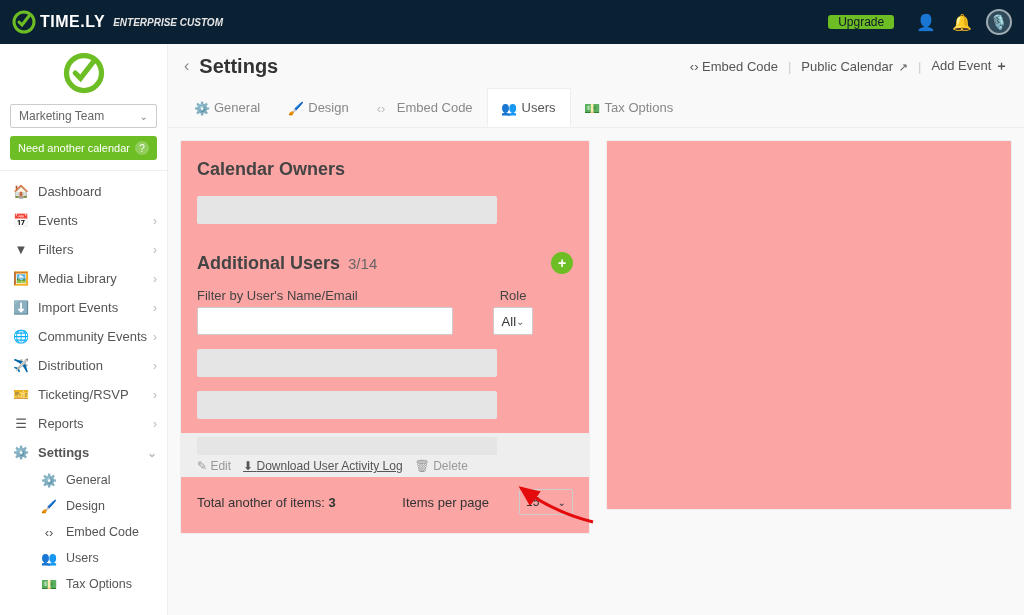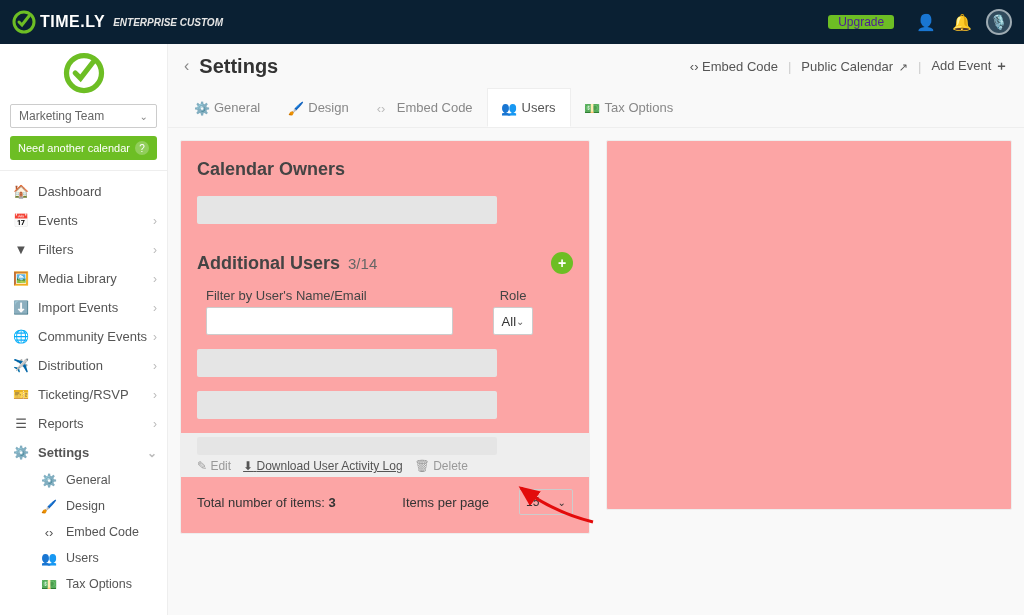--- a/index.html
+++ b/index.html
@@ -4,21 +4,21 @@
 <style>
   *{box-sizing:border-box;margin:0;padding:0;}
   body{font-family:Arial,Helvetica,sans-serif;font-size:14px;color:#333;width:1024px;height:615px;overflow:hidden;background:#fff;}
   
   .topbar{height:44px;background:#0a2033;display:flex;align-items:center;padding:0 12px;}
   .logo{display:flex;align-items:center;color:#fff;font-weight:bold;gap:4px;}
   .logo-svg{width:24px;height:24px;}
   .logo-text{font-size:16px;letter-spacing:.5px;}
   .logo-sub{font-size:10px;font-weight:600;font-style:italic;margin-left:4px;color:#e5e5e5;}
   .topbar-spacer{flex:1;}
-  .upgrade{background:#6dbe24;color:#4c1d95;padding:0 10px;border-radius:3px;font-size:12px;margin-right:14px;}
+  .upgrade{background:#6dbe24;color:#0f172a;padding:0 10px;border-radius:3px;font-size:12px;margin-right:14px;}
   .topbar-icon{color:#cfd8dc;margin:0 8px;font-size:16px;}
   .avatar{width:26px;height:26px;border-radius:50%;border:2px solid #9eabb3;background:#304a5c;display:inline-flex;align-items:center;justify-content:center;color:#cfd8dc;margin-left:6px;font-size:14px;}
   
   .page{display:flex;height:571px;}
   .sidebar{width:168px;border-right:1px solid #eee;display:flex;flex-direction:column;}
   .brand-block{padding:8px 0 4px;text-align:center;}
   .brand-svg{width:42px;height:42px;display:block;margin:0 auto;}
   .team-select{margin:6px 10px 8px;border:1px solid #ccc;border-radius:2px;height:24px;display:flex;align-items:center;justify-content:space-between;padding:0 8px;font-size:12px;color:#666;}
   .need-cal{margin:0 10px 10px;background:#6dbe24;color:#fff;font-size:11px;border-radius:3px;padding:5px 8px;display:flex;align-items:center;justify-content:space-between;}
   .need-cal .q{background:rgba(255,255,255,.25);width:14px;height:14px;border-radius:50%;display:inline-flex;align-items:center;justify-content:center;font-size:10px;}
@@ -44,21 +44,21 @@
   .content-row{display:flex;gap:16px;padding:12px;}
   .panel{background:#fca5a5;border:1px solid #eee;border-radius:2px;padding:18px 16px;}
   .panel.left{width:410px;}
   .panel.right{flex:1;height:370px;}
   .section-title{font-size:18px;font-weight:800;color:#444;margin-bottom:16px;}
   .skel{background:#e5e5e5;border-radius:2px;}
   .skel-lg{height:28px;width:300px;}
   .add-users{display:flex;align-items:center;gap:8px;margin-top:28px;}
   .add-users .count{font-size:15px;font-weight:500;color:#666;}
   .add-btn{margin-left:auto;width:22px;height:22px;border-radius:50%;background:#6dbe24;color:#fff;display:flex;align-items:center;justify-content:center;font-weight:bold;}
-  .filter-row{display:flex;margin-top:14px;margin-left:9px;}
+  .filter-row{display:flex;margin-top:14px;}
   .filter-col{display:flex;flex-direction:column;gap:4px;}
   .filter-col label{font-size:13px;color:#444;}
   .input{height:28px;border:1px solid #ccc;border-radius:2px;padding:0 6px;font-size:13px;background:#fff;}
   .user-list{margin-top:14px;}
   .user-row{height:28px;background:#e5e5e5;border-radius:2px;margin-bottom:14px;width:300px;}
   .hover-row{background:#eee;margin:0 -16px;padding:4px 16px 4px 16px;}
   .hover-row .skel{height:18px;width:300px;margin-bottom:4px;}
   .hover-actions{display:flex;gap:12px;font-size:12px;color:#999;align-items:center;}
   .hover-actions .link{color:#555;text-decoration:underline;}
   .hover-actions svg,.hover-actions .aicon{width:11px;height:11px;}
@@ -248,21 +248,21 @@
             <div class="skel"></div>
             <div class="hover-actions">
               <span><span class="aicon">✎</span> <span>Edit</span></span>
               <span class="link"><span class="aicon">⬇</span> <span>Download User Activity Log</span></span>
               <span><span class="aicon">🗑</span> <span>Delete</span></span>
             </div>
           </div>
         </div>
 
         <div class="footer-row">
-          <span><span>Total number of items: </span><b>3</b></span>
+          <span><span>Total another of items: </span><b>3</b></span>
           <span style="margin-left:auto;">Items per page</span>
           <div class="select-sm">
             <span>15</span>
             <span style="font-size:10px;">⌄</span>
           </div>
         </div>
       </div>
 
       <div class="panel right"></div>
     </div>

